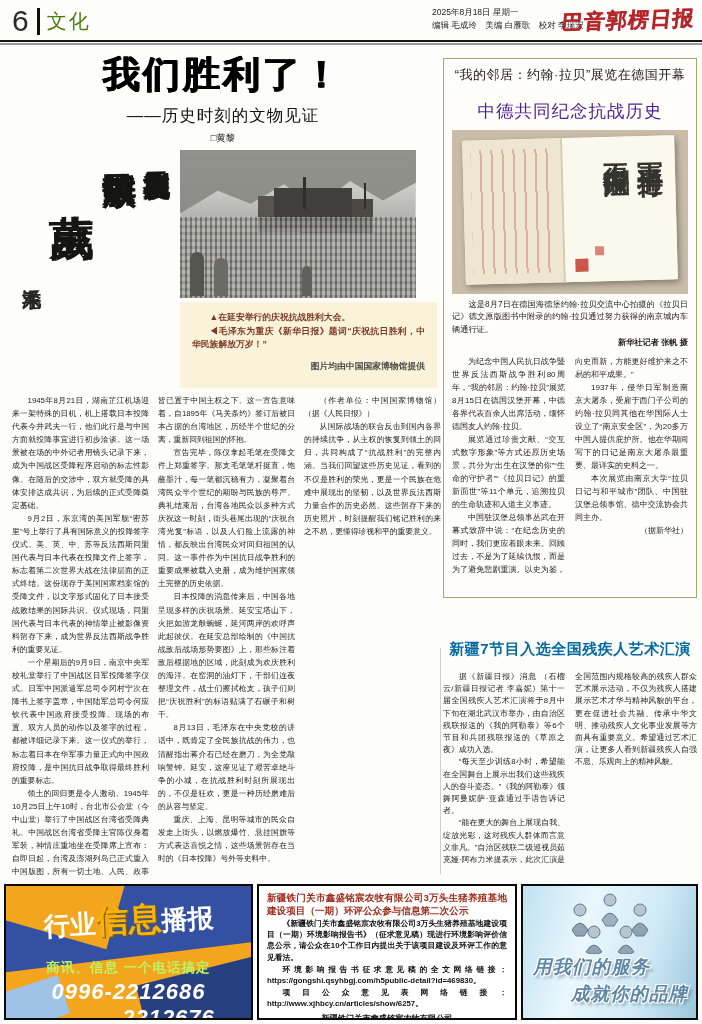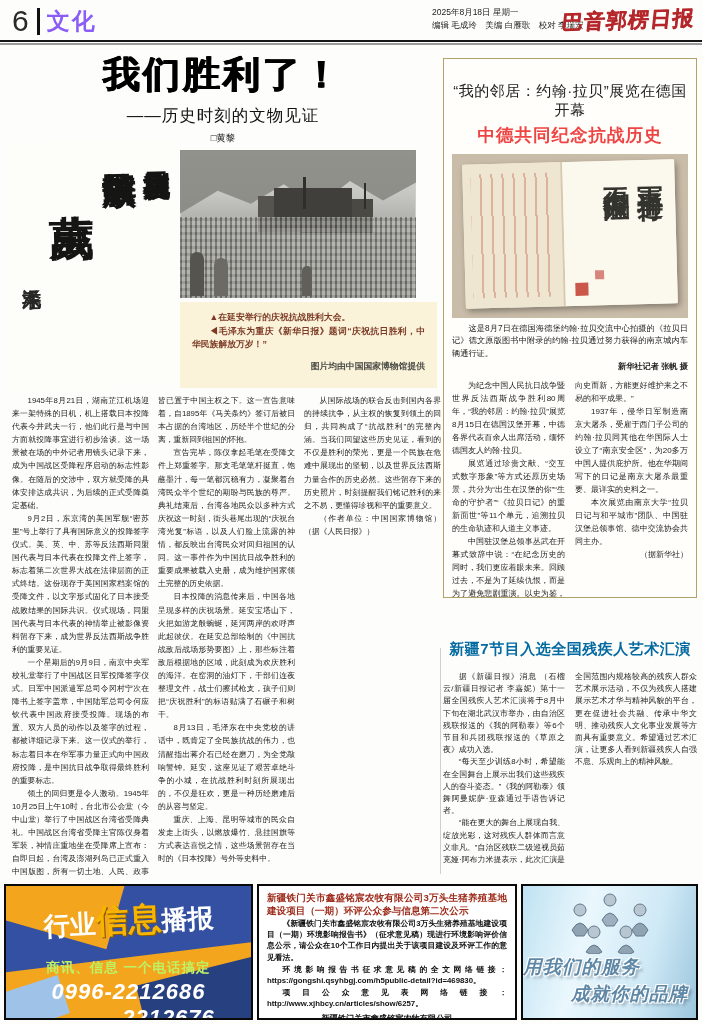--- a/index.html
+++ b/index.html
@@ -5,21 +5,21 @@
   * { margin:0; padding:0; box-sizing:border-box; }
   html,body { background:#e8e8e8; }
   body { font-family:"Liberation Sans", sans-serif; }
   .page { position:relative; width:702px; height:1024px; background:#fdfdfb; margin:0 auto; overflow:hidden; }
 
   
   .hdr { position:absolute; top:0; left:0; right:0; height:40px; }
   .plate { position:absolute; left:12px; top:4px; display:flex; align-items:center; gap:7px; }
   .pagenum { font-size:30px; color:#2a2a2a; letter-spacing:1px; }
   .plate-bar { width:3px; height:27px; background:#111; }
-  .section { font-size:23px; font-weight:700; color:#8b5cf6; letter-spacing:2px; }
+  .section { font-size:20px; font-weight:400; color:#4d7c0f; letter-spacing:2px; }
   .meta { position:absolute; left:432px; top:6px; font-size:8.5px; color:#222; line-height:13px; }
   .brand { position:absolute; right:8px; top:6px; font-family:"DejaVu Serif", serif; font-weight:900; font-size:21px; color:#b5262a; transform:skewX(-8deg) rotate(-2deg); letter-spacing:1px; text-shadow:0.5px 0.5px 0 #b5262a; }
   .rule { position:absolute; top:40px; left:0; right:0; height:3px; background:#161616; border-bottom:1px solid #fff; box-shadow:0 2px 0 #9a9a9a; }
 
   
   .mhead { position:absolute; left:8px; top:50px; width:430px; text-align:center; }
   .mhead h1 { font-size:37px; font-weight:900; color:#000; letter-spacing:3px; text-shadow:0.7px 0 0 #000, -0.7px 0 0 #000; }
   .subhead { font-size:16.5px; color:#111; margin-top:5px; letter-spacing:1px; }
   .byline { font-size:9.5px; color:#222; margin-top:5px; }
 
@@ -49,22 +49,22 @@
   .capbox { position:absolute; left:180px; top:302px; width:257px; height:86px; background:#faf3da; padding:9px 12px 6px; }
   .capbox p { font-size:8.8px; line-height:13.5px; color:#7c3a25; text-align:justify; text-indent:2em; font-weight:bold; }
   .capbox .credit { text-align:right; text-indent:0; color:#4a4a46; margin-top:8px; font-weight:bold; }
 
   
   .mbody { position:absolute; left:12px; top:394px; width:429px; height:486px; column-count:3; column-gap:9px; column-fill:auto; overflow:hidden; }
   .mbody p { font-size:7.8px; line-height:13.1px; color:#1c1c1c; text-align:justify; text-indent:2em; }
 
   
   .rabe { position:absolute; left:443px; top:58px; width:254px; height:540px; border:1px solid #b3a268; background:#fffefa; padding:7px 8px; }
-  .kicker { text-align:center; font-size:15px; color:#222; margin-top:16px; letter-spacing:0.5px; }
-  .rhead { text-align:center; font-size:17.5px; font-weight:700; color:#ef4444; margin-top:3px; letter-spacing:1px; }
+  .kicker { text-align:center; font-size:13px; color:#222; margin-top:0; letter-spacing:0.5px; }
+  .rhead { text-align:center; font-size:17.5px; font-weight:400; color:#4c1d95; margin-top:15px; letter-spacing:1px; }
   .bookphoto { position:relative; width:236px; height:164px; margin:7px auto 5px; background:#c9bca8; overflow:hidden; }
   .book { position:absolute; left:5%; top:5%; width:90%; height:88%; background:#f5f1e4; border-radius:3px; box-shadow:2px 3px 6px rgba(0,0,0,.35); transform:rotate(-1.5deg); display:flex; }
   .pgL { width:47%; background:#efe6d2; border-right:2px solid #d6cab0; position:relative; }
   .pgL .redtxt { position:absolute; inset:10px 8px; background:repeating-linear-gradient(90deg, transparent 0 9px, rgba(176,58,40,.30) 9px 11px); }
   .pgR { flex:1; position:relative; background:#fbf8ee; }
   .permit { position:absolute; right:8px; top:6px; bottom:6px; writing-mode:vertical-rl; text-orientation:upright; font-family:"DejaVu Serif", serif; font-weight:bold; color:#34342f; }
   .permit .pc { font-size:26px; line-height:34px; letter-spacing:3px; }
   .seal { position:absolute; left:10px; bottom:10px; width:13px; height:13px; background:#c23b2e; opacity:.85; }
   .seal2 { position:absolute; left:30px; bottom:26px; width:9px; height:9px; background:#c23b2e; opacity:.6; }
   .rcap { font-size:8.2px; line-height:12.3px; color:#232323; text-align:justify; text-indent:2em; }
@@ -96,21 +96,21 @@
   .adtel1 { margin-top:2px; color:#fff; font-size:22px; font-weight:900; font-style:italic; letter-spacing:1px; }
   .adtel2 { color:#fff; font-size:22px; font-weight:900; font-style:italic; letter-spacing:1px; padding-left:80px; }
   .adM { left:257px; width:260px; background:#fff; padding:5px 8px; }
   .adM .ntitle { color:#9e2c1c; font-weight:900; font-size:9.6px; line-height:13px; text-align:justify; }
   .adM p.np { font-size:7.8px; line-height:11.2px; color:#111; text-align:justify; text-indent:2em; margin-top:1px;font-weight:bold; }
   .adM .nsign { font-size:8.2px; text-align:center; margin-top:3px; color:#111; font-weight:bold; }
   .adR { left:521px; width:177px; background:linear-gradient(105deg,#bfe2f2 0%,#eaf7fd 35%,#cfe9f6 70%,#9cc6dd 100%); }
   .adR svg { display:block; margin:6px auto 0; }
   .slg { font-style:italic; font-weight:900; color:#5f88a7; font-size:18.5px; letter-spacing:1px;
          text-shadow:1px 1px 0 #fff,-1px -1px 0 #fff,1px -1px 0 #fff,-1px 1px 0 #fff,3px 3px 3px rgba(20,40,60,.35); }
-  .slg1 { }
+  .slg1 { padding-left:10px; }
   .slg2 { text-align:right; padding-right:8px; margin-top:2px; }
 </style>
 </head>
 <body>
 
 <div class="page">
 
   <div class="hdr">
     <div class="plate">
       <span class="pagenum">6</span>
@@ -157,22 +157,22 @@
 
   <div class="mbody">
     <p>1945年8月21日，湖南芷江机场迎来一架特殊的日机，机上搭载日本投降代表今井武夫一行，他们此行是与中国方面就投降事宜进行初步洽谈。这一场景被在场的中外记者用镜头记录下来，成为中国战区受降程序启动的标志性影像。在随后的交涉中，双方就受降的具体安排达成共识，为后续的正式受降奠定基础。</p>
     <p>9月2日，东京湾的美国军舰“密苏里”号上举行了具有国际意义的投降签字仪式。美、英、中、苏等反法西斯同盟国代表与日本代表在投降文件上签字，标志着第二次世界大战在法律层面的正式终结。这份现存于美国国家档案馆的受降文件，以文字形式固化了日本接受战败结果的国际共识。仪式现场，同盟国代表与日本代表的神情举止被影像资料留存下来，成为世界反法西斯战争胜利的重要见证。</p>
     <p>一个星期后的9月9日，南京中央军校礼堂举行了中国战区日军投降签字仪式。日军中国派遣军总司令冈村宁次在降书上签字盖章，中国陆军总司令何应钦代表中国政府接受投降。现场的布置、双方人员的动作以及签字的过程，都被详细记录下来。这一仪式的举行，标志着日本在华军事力量正式向中国政府投降，是中国抗日战争取得最终胜利的重要标志。</p>
     <p>领土的回归更是令人激动。1945年10月25日上午10时，台北市公会堂（今中山堂）举行了中国战区台湾省受降典礼。中国战区台湾省受降主官陈仪身着军装，神情庄重地坐在受降席上宣布：自即日起，台湾及澎湖列岛已正式重入中国版图，所有一切土地、人民、政事皆已置于中国主权之下。这一宣告意味着，自1895年《马关条约》签订后被日本占据的台湾地区，历经半个世纪的分离，重新回到祖国的怀抱。</p>
     <p>宣告完毕，陈仪拿起毛笔在受降文件上郑重签字。那支毛笔笔杆挺直，饱蘸墨汁，每一笔都沉稳有力，凝聚着台湾民众半个世纪的期盼与民族的尊严。典礼结束后，台湾各地民众以多种方式庆祝这一时刻，街头巷尾出现的“庆祝台湾光复”标语，以及人们脸上流露的神情，都反映出台湾民众对回归祖国的认同。这一事件作为中国抗日战争胜利的重要成果被载入史册，成为维护国家领土完整的历史依据。</p>
     <p>日本投降的消息传来后，中国各地呈现多样的庆祝场景。延安宝塔山下，火把如游龙般蜿蜒，延河两岸的欢呼声此起彼伏。在延安总部绘制的《中国抗战敌后战场形势要图》上，那些标注着敌后根据地的区域，此刻成为欢庆胜利的海洋。在窑洞的油灯下，干部们连夜整理文件，战士们擦拭枪支，孩子们则把“庆祝胜利”的标语贴满了石碾子和树干。</p>
     <p>8月13日，毛泽东在中央党校的讲话中，既肯定了全民族抗战的伟力，也清醒指出蒋介石已经在磨刀，为全党敲响警钟。延安，这座见证了艰苦卓绝斗争的小城，在抗战胜利时刻所展现出的，不仅是狂欢，更是一种历经磨难后的从容与坚定。</p>
     <p>重庆、上海、昆明等城市的民众自发走上街头，以燃放爆竹、悬挂国旗等方式表达喜悦之情，这些场景留存在当时的《日本投降》号外等史料中。</p>
+    <p>（作者单位：中国国家博物馆）（据《人民日报》）</p>
     <p>从国际战场的联合反击到国内各界的持续抗争，从主权的恢复到领土的回归，共同构成了“抗战胜利”的完整内涵。当我们回望这些历史见证，看到的不仅是胜利的荣光，更是一个民族在危难中展现出的坚韧，以及世界反法西斯力量合作的历史必然。这些留存下来的历史照片，时刻提醒我们铭记胜利的来之不易，更懂得珍视和平的重要意义。</p>
-    <p>（作者单位：中国国家博物馆）（据《人民日报》）</p>
   </div>
 
   <div class="rabe">
     <div class="kicker">“我的邻居：约翰·拉贝”展览在德国开幕</div>
     <div class="rhead">中德共同纪念抗战历史</div>
     <div class="bookphoto">
       <div class="book">
         <div class="pgL">
           <div class="redtxt"></div>
         </div>

